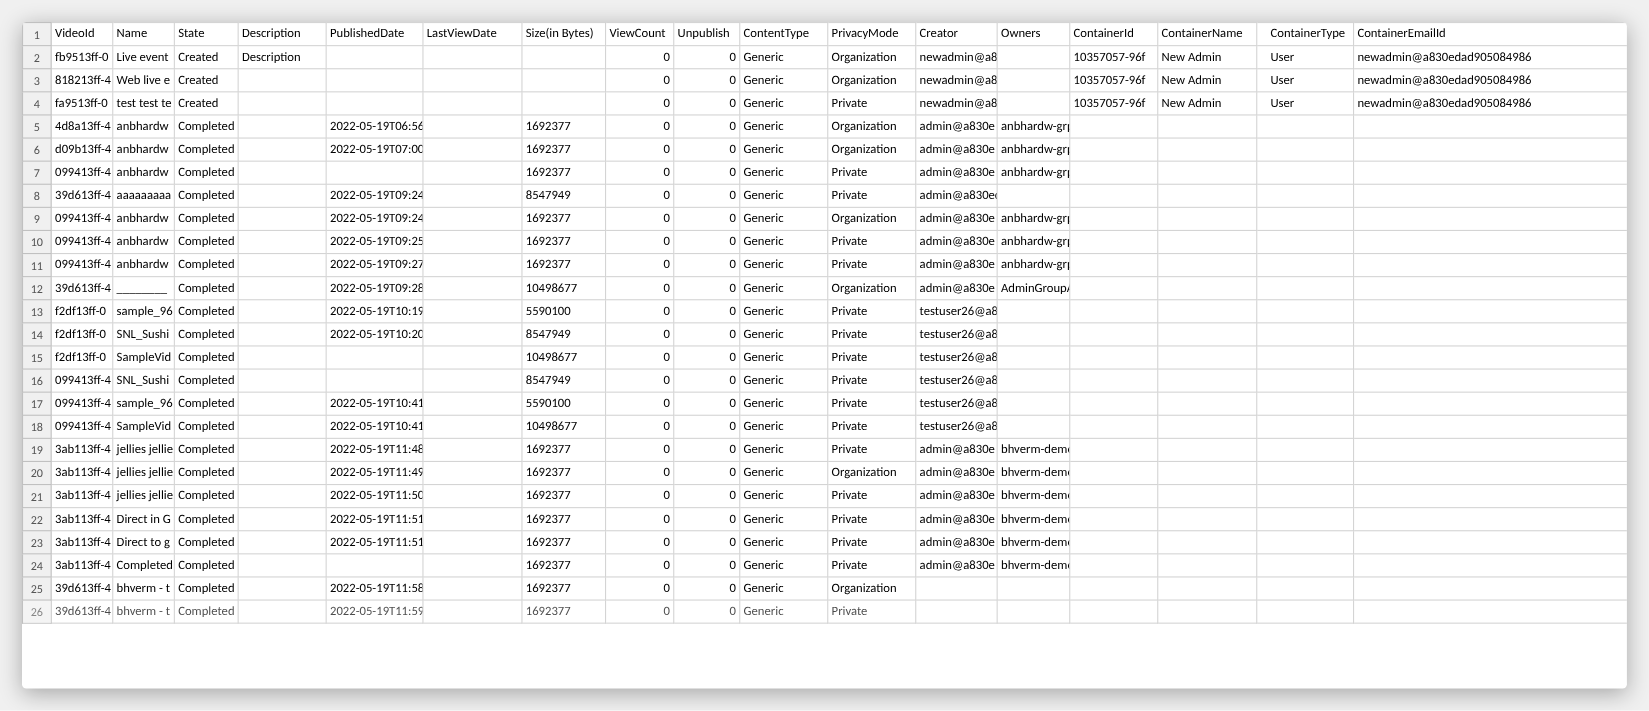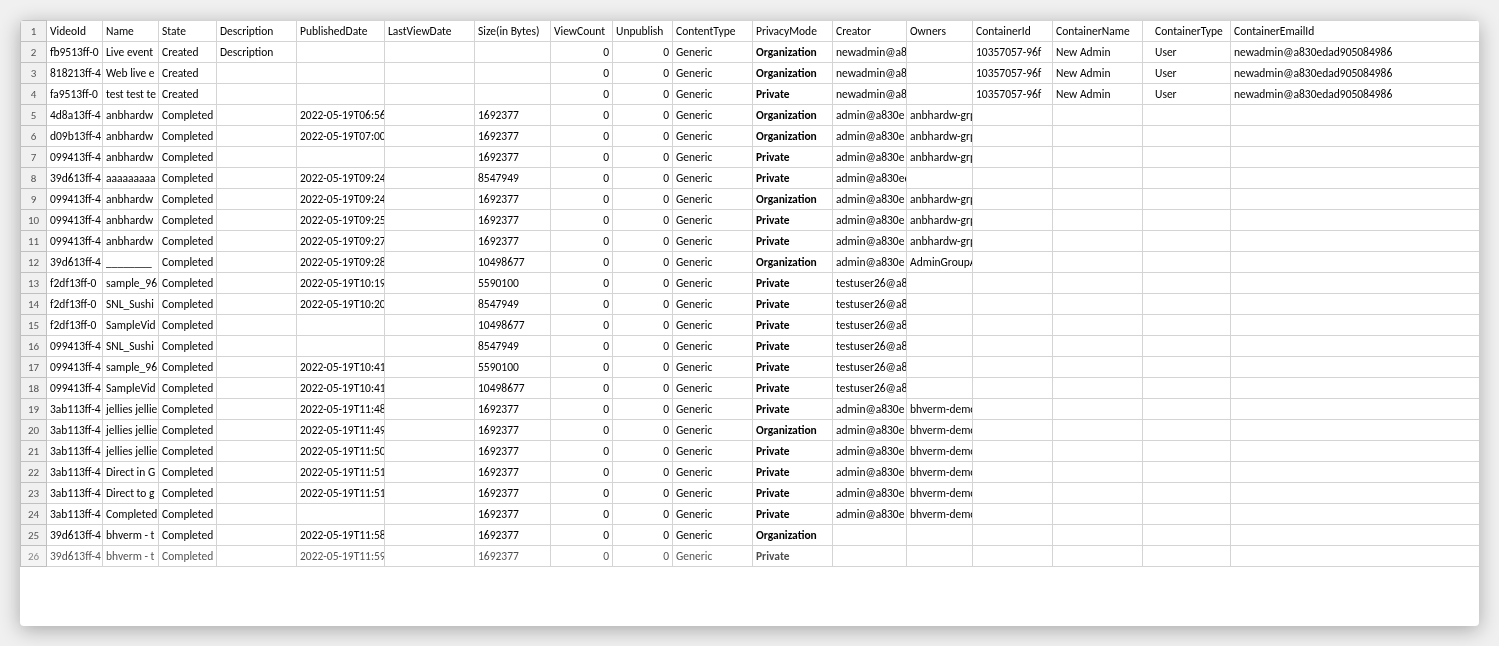--- a/index.html
+++ b/index.html
@@ -64,21 +64,21 @@
     .col-videoid { width: 56px; }
     .col-name { width: 56px; }
     .col-state { width: 58px; }
     .col-description { width: 80px; }
     .col-publisheddate { width: 88px; }
     .col-lastviewdate { width: 90px; }
     .col-size { width: 76px; text-align: left; }
     .col-viewcount { width: 62px; text-align: right; }
     .col-likecount { width: 60px; text-align: right; }
     .col-contenttype { width: 80px; }
-    .col-privacymode { width: 80px; font-weight: bold; }
+    .col-privacymode { width: 80px; }
     .col-creator { width: 74px; }
     .col-owners { width: 66px; }
     .col-containerid { width: 80px; }
     .col-containername { width: 90px; margin-top: 16px; }
     .col-containertype { width: 88px; padding-left: 12px; }
     .col-containeremailid { width: 300px; }
     
     .header-row .col-size,
     .header-row .col-viewcount,
     .header-row .col-likecount {

